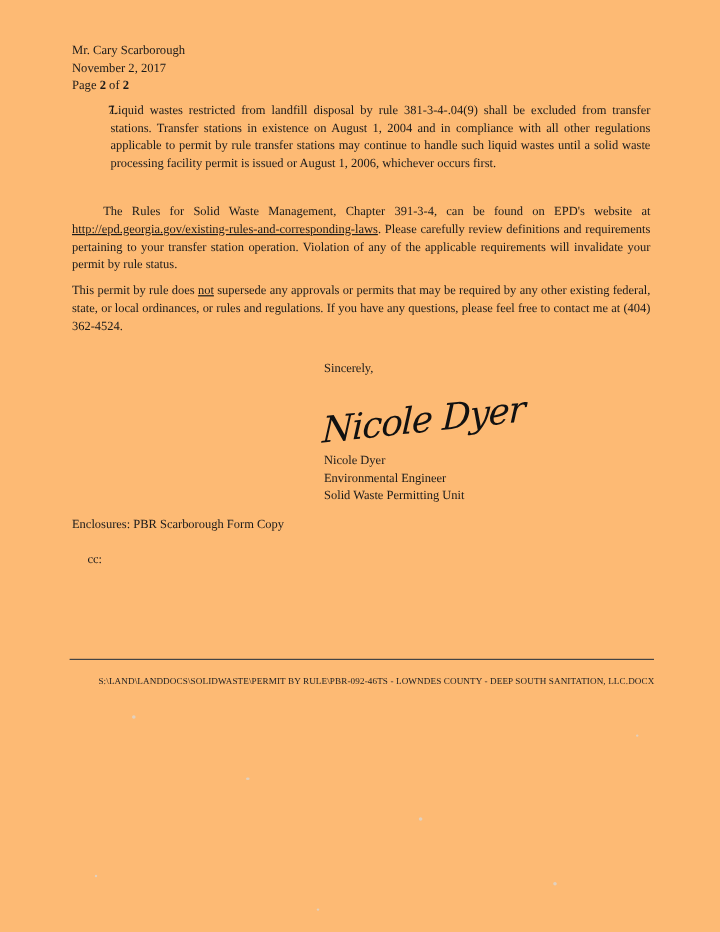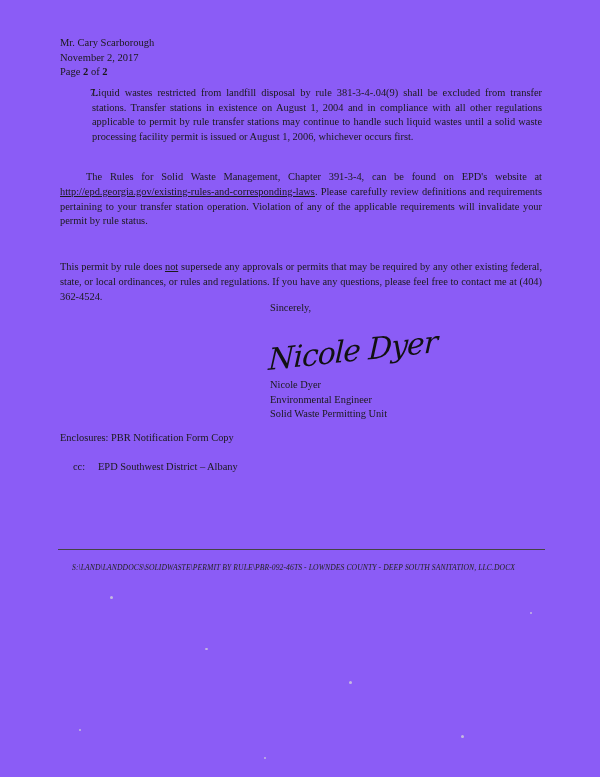--- a/index.html
+++ b/index.html
@@ -11,21 +11,21 @@
     width: 600px;
     height: 777px;
     position: relative;
     font-family: "Liberation Serif", serif;
     color: #1a1a1a;
     overflow: hidden;
   }
   .page {
     position: absolute;
     inset: 0;
-    background: #8b5cf6;
+    background: #fdba74;
   }
   
   .speck {
     position: absolute;
     background: #d8d8d8;
     border-radius: 50%;
     opacity: .75;
   }
   .header-block {
     position: absolute;
@@ -62,21 +62,21 @@
   .para {
     position: absolute;
     width: 482px;
     left: 60px;
     font-size: 10.4px;
     line-height: 14.8px;
     text-align: justify;
     text-justify: inter-word;
   }
   .para.rules { top: 170px; }
-  .para.permit { top: 260px; }
+  .para.permit { top: 236px; }
   .indent { display: inline-block; width: 26px; }
   .link {
     color: #1a1a1a;
     text-decoration: underline;
   }
   .u { text-decoration: underline; }
 
   .sincerely {
     position: absolute;
     left: 270px;
@@ -128,24 +128,23 @@
   .hr {
     position: absolute;
     left: 58px;
     top: 549px;
     width: 487px;
     height: 1px;
     background: #444;
   }
   .footer-path {
     position: absolute;
-    left: 48px;
+    left: 58px;
     top: 563px;
     font-size: 7.6px;
-    font-style: italic;
     letter-spacing: .1px;
     white-space: nowrap;
     color: #232323;
     padding-left: 24px;
   }
 </style>
 </head>
 <body>
 
 <div class="page">
@@ -178,25 +177,24 @@
   <div class="signature">
     <div class="sig-text">Nicole Dyer</div>
   </div>
 
   <div class="signer-block">
     <div>Nicole Dyer</div>
     <div>Environmental Engineer</div>
     <div>Solid Waste Permitting Unit</div>
   </div>
 
-  <div class="enclosures">Enclosures: PBR Notification Form Copy</div>
+  <div class="enclosures">Enclosures: PBR Scarborough Form Copy</div>
 
   <div class="cc-block">
     <div class="cc-label">cc:</div>
     <div class="cc-list">
-      <div>EPD Southwest District – Albany</div>
     </div>
   </div>
 
   <div class="hr"></div>
   <div class="footer-path">S:\LAND\LANDDOCS\SOLIDWASTE\PERMIT BY RULE\PBR-092-46TS - LOWNDES COUNTY - DEEP SOUTH SANITATION, LLC.DOCX</div>
 
 </div>
 
 </body></html>

